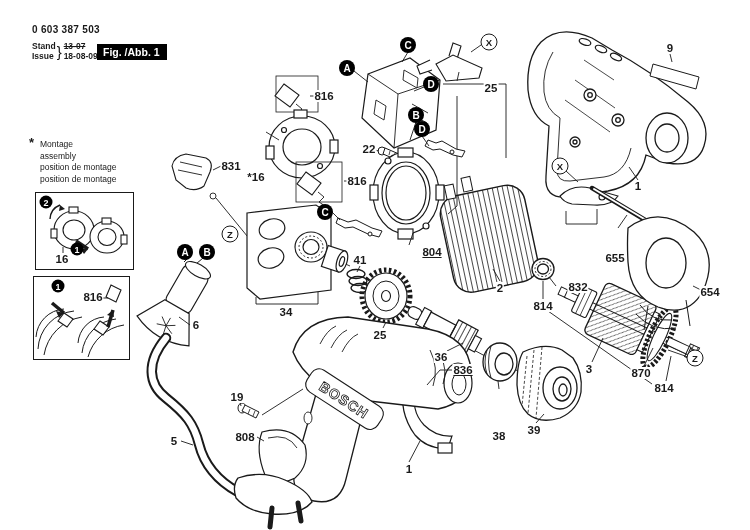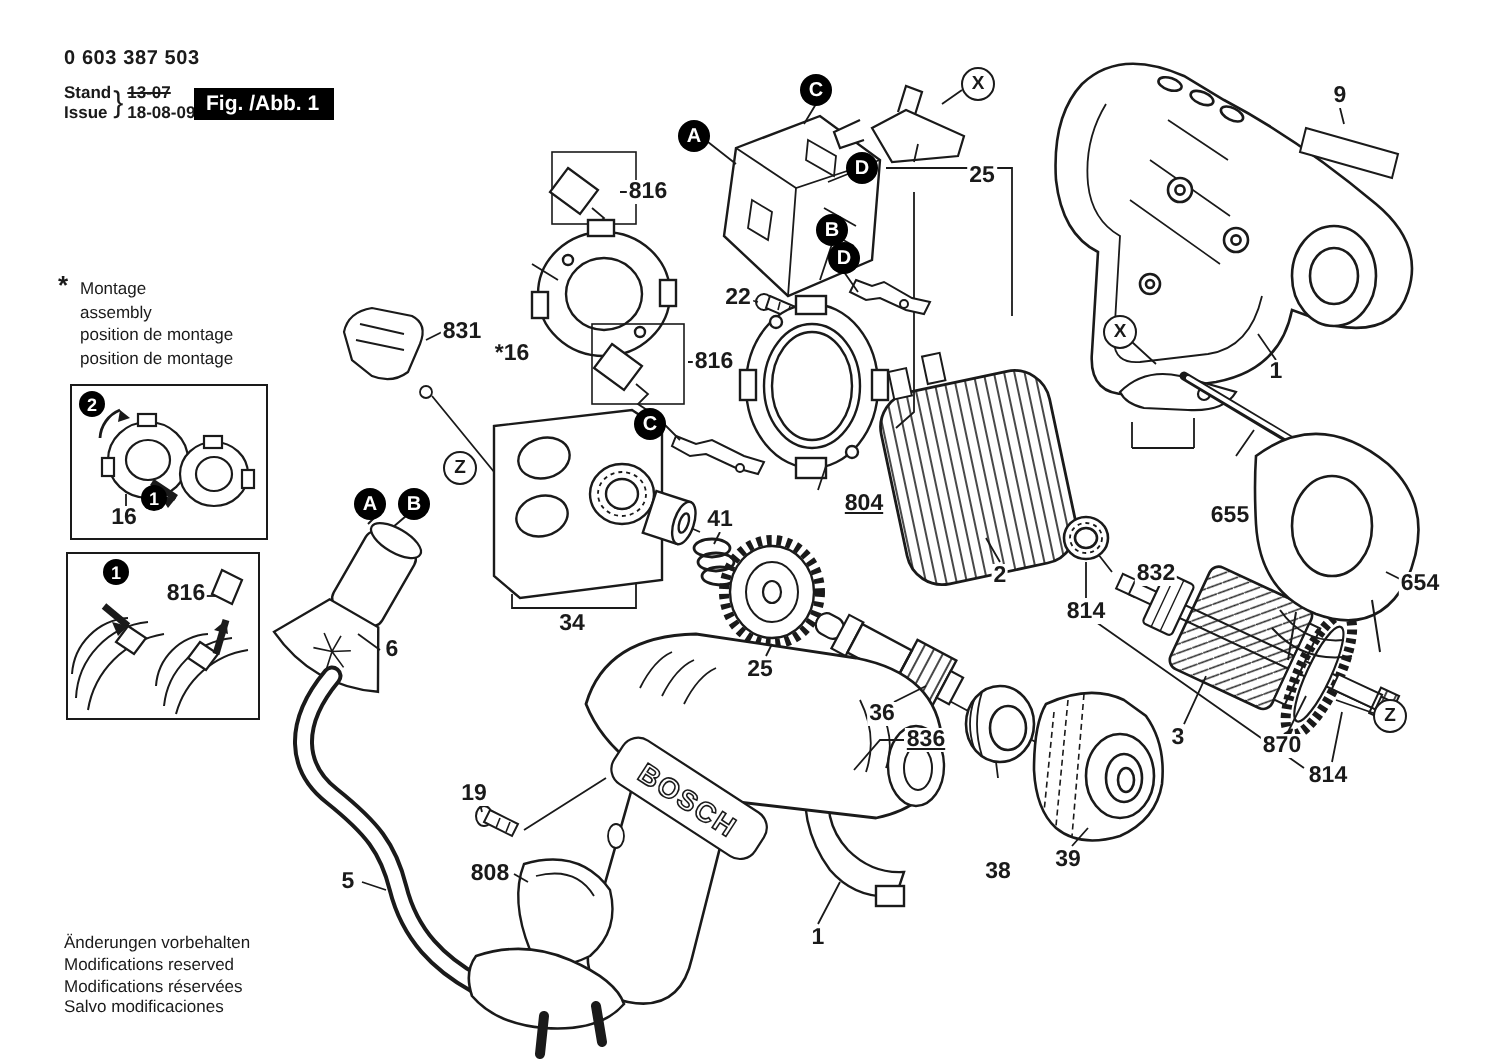--- a/index.html
+++ b/index.html
@@ -344,26 +344,20 @@
         <path d="M18,26 L30,36" stroke-width="3.5"></path>
         <path d="M30,36 l-8,-2 l3,7 z" fill="#1a1a1a" stroke="none"></path>
         <path d="M74,50 L79,33" stroke-width="3.5"></path>
         <path d="M79,33 l-6,5 l7,2 z" fill="#1a1a1a" stroke="none"></path>
         <path d="M77,8 l10,5 l-5,12 l-10,-5 z" fill="#fff" stroke-width="1.1"></path>
         <path d="M67,21 L74,21" stroke-width="0.9"></path>
       </g>
     </svg>
   </div>
 
-  <div class="footer">
-    <div>Änderungen vorbehalten</div>
-    <div>Modifications reserved</div>
-    <div>Modifications réservées</div>
-    <div>Salvo modificaciones</div>
-  </div>
 
   <div id="overlay">
       <div class="plabel" style="left: 324px; top: 96px;">816</div>
       <div class="plabel" style="left: 256px; top: 130px; margin-top: 47px;">*16</div>
       <div class="plabel" style="left: 231px; top: 166px;">831</div>
       <div class="plabel" style="left: 369px; top: 149px;">22</div>
       <div class="plabel" style="left: 357px; top: 181px;">816</div>
       <div class="plabel" style="left: 432px; top: 252px; text-decoration: underline;">804</div>
       <div class="plabel" style="left: 500px; top: 288px;">2</div>
       <div class="plabel" style="left: 360px; top: 260px;">41</div>

